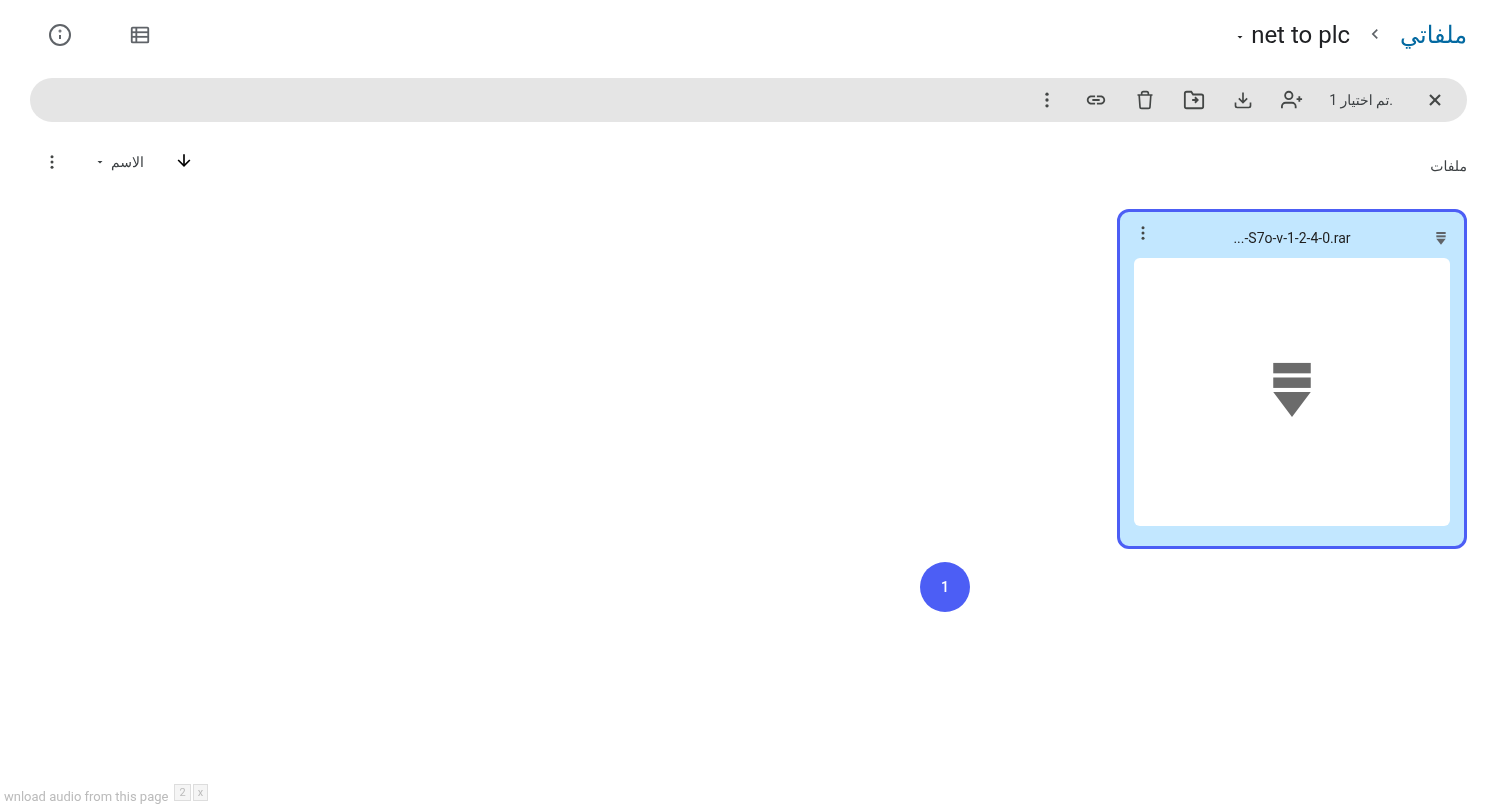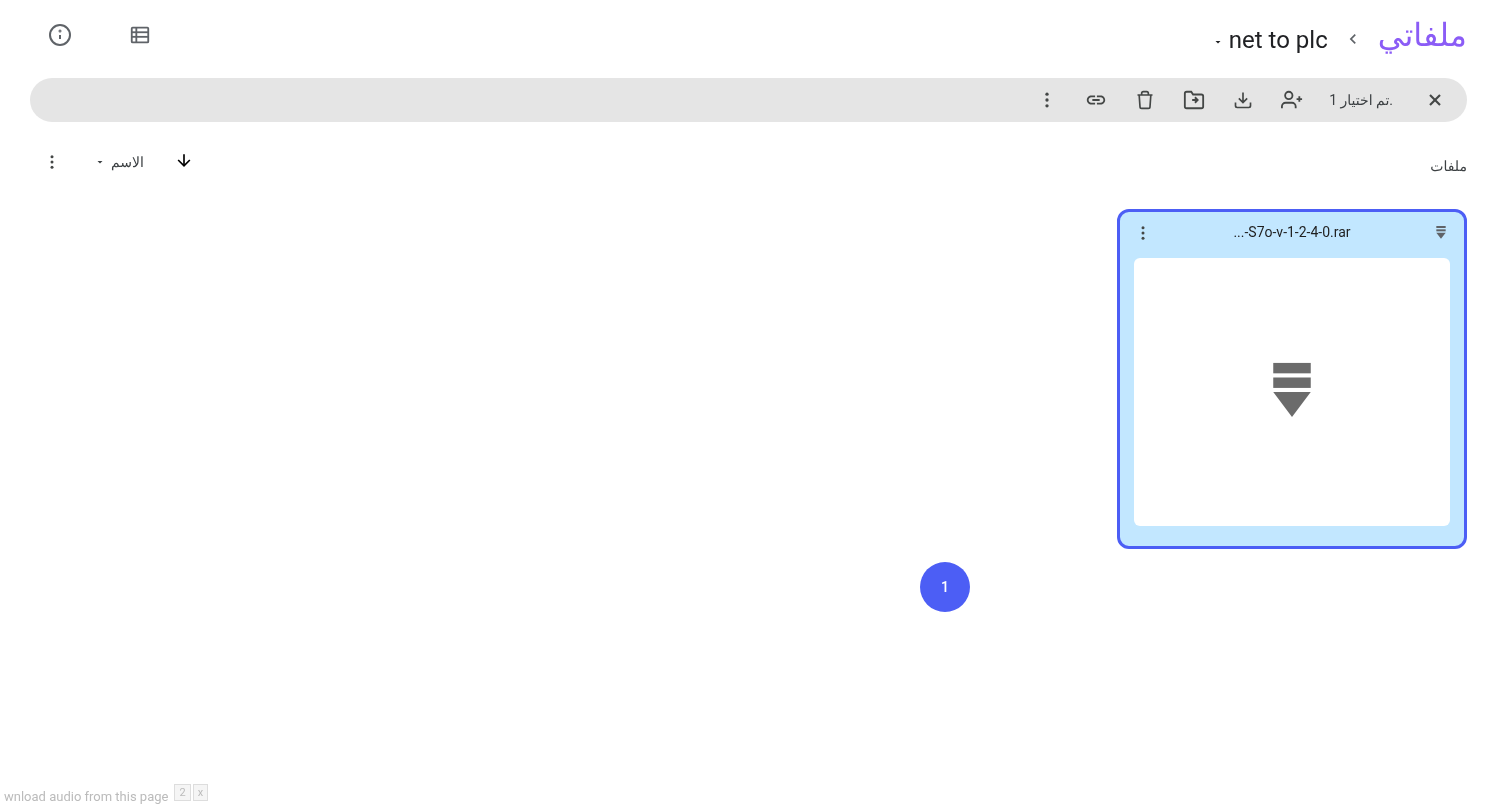--- a/index.html
+++ b/index.html
@@ -5,36 +5,36 @@
     * { margin: 0; padding: 0; box-sizing: border-box; }
     body { font-family: 'Google Sans', Roboto, Arial, sans-serif; background: #fff; width: 1497px; height: 807px; overflow: hidden; position: relative; }
     
     .header { display: flex; align-items: center; justify-content: space-between; padding: 10px 30px 10px 40px; height: 70px; }
     .header-left { display: flex; align-items: center; gap: 40px; }
     .header-right { display: flex; align-items: center; gap: 20px; }
     
     .icon-btn { width: 40px; height: 40px; display: flex; align-items: center; justify-content: center; border: none; background: transparent; cursor: pointer; border-radius: 50%; color: #5f6368; }
     
     .breadcrumb { display: flex; align-items: flex-end; gap: 15px; }
-    .breadcrumb-text { font-size: 32px; color: #8b5cf6; }
+    .breadcrumb-text { font-size: 24px; color: #0369a1; }
     .breadcrumb-current { display: flex; align-items: center; gap: 5px; font-size: 24px; color: #202124; cursor: pointer; }
     .chevron-sep { color: #5f6368; font-size: 20px; }
     
     .selection-bar { background: #e5e5e5; border-radius: 30px; margin: 8px 30px; padding: 10px 20px; display: flex; align-items: center; justify-content: flex-end; gap: 25px; }
     .selection-text { font-size: 14px; color: #3c4043; margin-right: 5px; }
     .selection-icon { color: #444746; cursor: pointer; display: flex; align-items: center; justify-content: center; width: 24px; height: 24px; }
     
     .content-header { display: flex; align-items: flex-end; justify-content: space-between; padding: 20px 30px 15px 40px; }
     .content-header-left { display: flex; align-items: center; gap: 30px; }
     .content-header-right { font-size: 14px; color: #3c4043; }
     .sort-label { display: flex; align-items: center; gap: 5px; font-size: 14px; color: #3c4043; cursor: pointer; }
     
     .file-grid { padding: 20px 30px; display: flex; justify-content: flex-end; }
     .file-card { width: 350px; height: 340px; border: 3px solid #4c5ef5; border-radius: 12px; background: #c2e7ff; position: relative; overflow: hidden; cursor: pointer; }
-    .file-card-header { display: flex; align-items: flex-start; justify-content: space-between; padding: 12px 14px; }
+    .file-card-header { display: flex; align-items: flex-end; justify-content: space-between; padding: 12px 14px; }
     .file-name { font-size: 14px; color: #1f1f1f; text-align: center; flex: 1; white-space: nowrap; overflow: hidden; text-overflow: ellipsis; padding: 0 8px; }
     .file-icon-small { width: 18px; display: flex; align-items: center; justify-content: center; }
     .file-preview { background: #fff; margin: 0 14px 14px 14px; height: 268px; border-radius: 6px; display: flex; align-items: center; justify-content: center; }
     
     .badge { position: absolute; left: 920px; top: 562px; width: 50px; height: 50px; border-radius: 50%; background: #4c5ef5; color: #fff; display: flex; align-items: center; justify-content: center; font-size: 14px; font-weight: 500; }
     
     .footer-ext { position: absolute; bottom: 0; left: 0; height: 30px; display: flex; align-items: center; }
     .footer-text { color: #bbb; font-size: 13px; padding: 4px 4px; margin-top: 8px; }
     .footer-btn { color: #bbb; font-size: 11px; border: 1px solid #ddd; padding: 1px 4px; margin-left: 2px; background: #f5f5f5; }
   </style>

